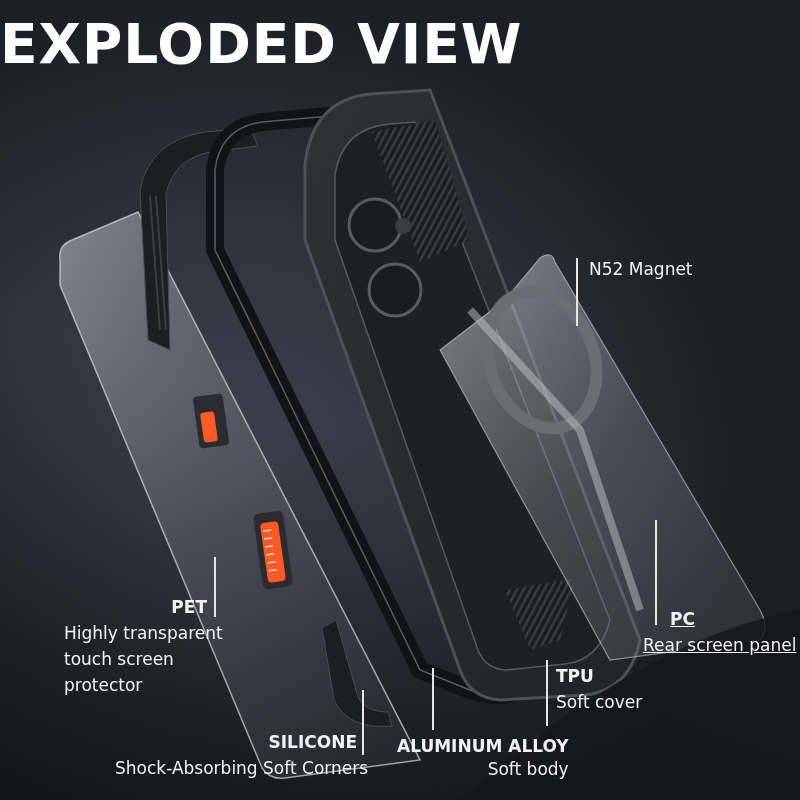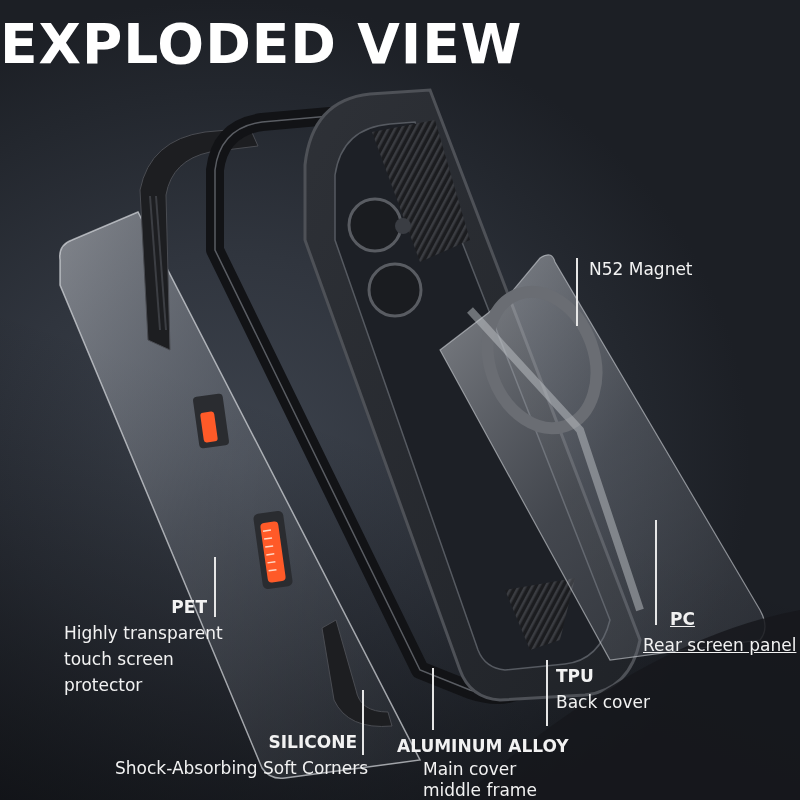--- a/index.html
+++ b/index.html
@@ -27,21 +27,21 @@
   svg.art { position: absolute; left: 0; top: 0; z-index: 2; }
   .label { position: absolute; color: #f2f2f2; z-index: 6; line-height: 26px; }
   .label .head { font-weight: bold; font-size: 17px; display: block; }
   .label .desc { font-size: 17px; display: block; }
   .leader { position: absolute; width: 1.5px; background: #e6e6e6; z-index: 6; }
 
   #lbl-pet { left: 64px; top: 594px; }
   #lbl-pet .head { text-align: right; width: 143px; }
   #lbl-silicone { left: 115px; top: 729px; }
   #lbl-silicone .head { text-align: right; width: 242px; }
-  #lbl-alu { left: 397px; top: 733px; }
+  #lbl-alu { left: 397px; top: 733px; text-align: right; }
   #lbl-alu .desc { padding-left: 26px; line-height: 21px; }
   #lbl-tpu { left: 556px; top: 663px; }
   #lbl-pc { left: 643px; top: 606px; text-decoration: underline; }
   #lbl-pc .head { padding-left: 27px; }
   #lbl-n52 { left: 589px; top: 256px; text-align: center; }
 </style>
 </head>
 <body>
 
 <div class="canvas">
@@ -135,27 +135,26 @@
 
   <div class="label" id="lbl-pet">
     <span class="head">PET</span>
     <span class="desc">Highly transparent</span>
     <span class="desc">touch screen</span>
     <span class="desc">protector</span>
   </div>
 
   <div class="label" id="lbl-alu">
     <span class="head">ALUMINUM ALLOY</span>
-    <span class="desc">Main cover</span>
-    <span class="desc">middle frame</span>
+    <span class="desc">Soft body</span>
   </div>
 
   <div class="label" id="lbl-tpu">
     <span class="head">TPU</span>
-    <span class="desc">Back cover</span>
+    <span class="desc">Soft cover</span>
   </div>
 
   <div class="label" id="lbl-pc">
     <span class="head">PC</span>
     <span class="desc">Rear screen panel</span>
   </div>
 
   <div class="label" id="lbl-n52">
     <span class="desc">N52 Magnet</span>
   </div>

